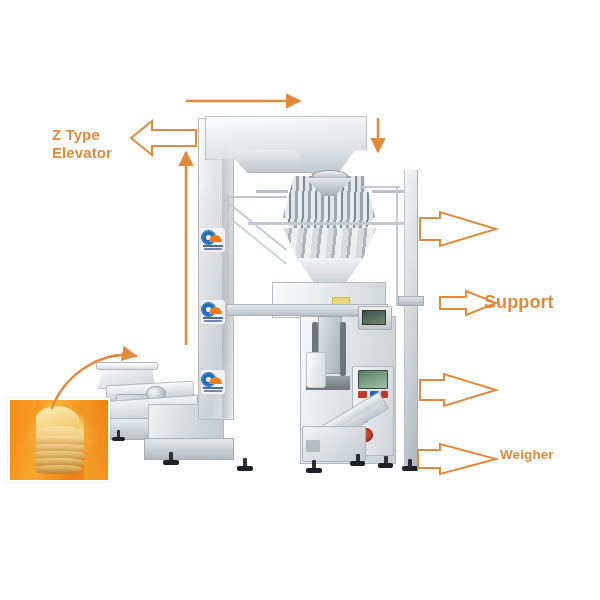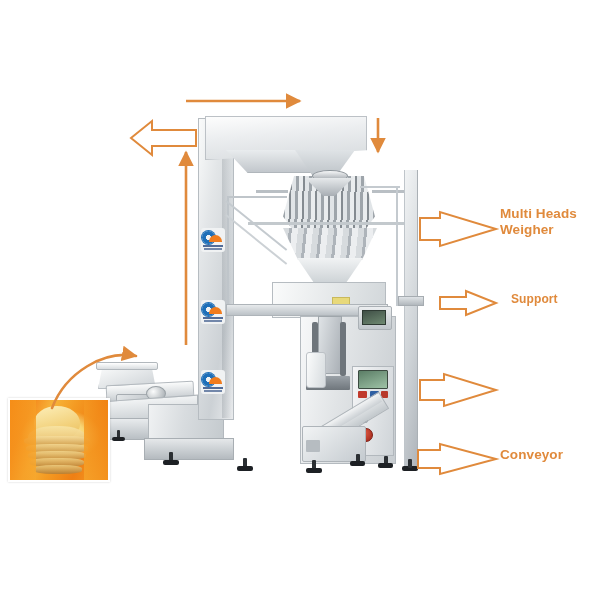--- a/index.html
+++ b/index.html
@@ -5,21 +5,21 @@
   html,body{margin:0;padding:0;background:#fff;}
   body{width:600px;height:600px;overflow:hidden;font-family:"Liberation Sans",sans-serif;}
   #stage{position:relative;width:600px;height:600px;background:#ffffff;}
 
   
   .lbl{position:absolute;color:#E08A3C;font-weight:bold;line-height:1.18;
        letter-spacing:.1px;white-space:pre-line;}
   .lbl-z      {left:52px; top:126px;  font-size:15px;}
   .lbl-take   {left:4px;  top:300px;  font-size:16px;}
   .lbl-mhw    {left:500px;top:206px;  font-size:13.5px;}
-  .lbl-sup    {left:511px;top:292px;  font-size:12px;}
+  .lbl-sup    {left:484px;top:292px;  font-size:18px;}
   .lbl-pack   {left:500px;top:368px;  font-size:13.5px;}
   .lbl-conv   {left:500px;top:447px;  font-size:13.5px;}
 
   
   #ovl{position:absolute;left:0;top:0;width:600px;height:600px;}
 
   
   .mach{position:absolute;}
   .met{background:linear-gradient(100deg,#f3f4f5 0%,#dfe2e5 34%,#cfd4d8 60%,#e7eaec 100%);}
 
@@ -266,18 +266,18 @@
 
     <g>
       <path d="M420,380 L444,380 L444,374 L496,390 L444,406 L444,400 L420,400 Z" fill="#ffffff" stroke="#E08A3C" stroke-width="2"></path>
     </g>
 
     <g>
       <path d="M418,450 L440,450 L440,444 L496,459 L440,474 L440,468 L418,468 Z" fill="#ffffff" stroke="#E08A3C" stroke-width="2"></path>
     </g>
   </svg>
 
-  <div class="lbl lbl-mhw">Multi Heads
-Weigher</div>
+  <div class="lbl lbl-z">Z Type
+Elevator</div>
   <div class="lbl lbl-sup">Support</div>
-  <div class="lbl lbl-conv">Conveyor</div>
+  <div class="lbl lbl-conv">Weigher</div>
 
 </div>
 
 </body></html>

